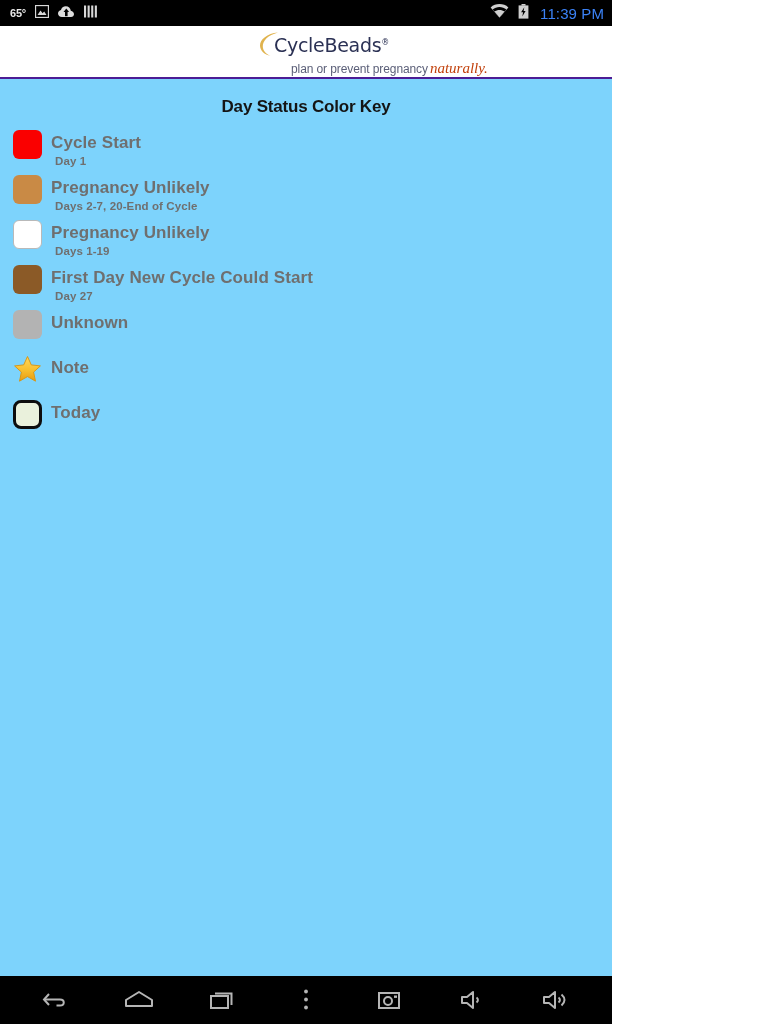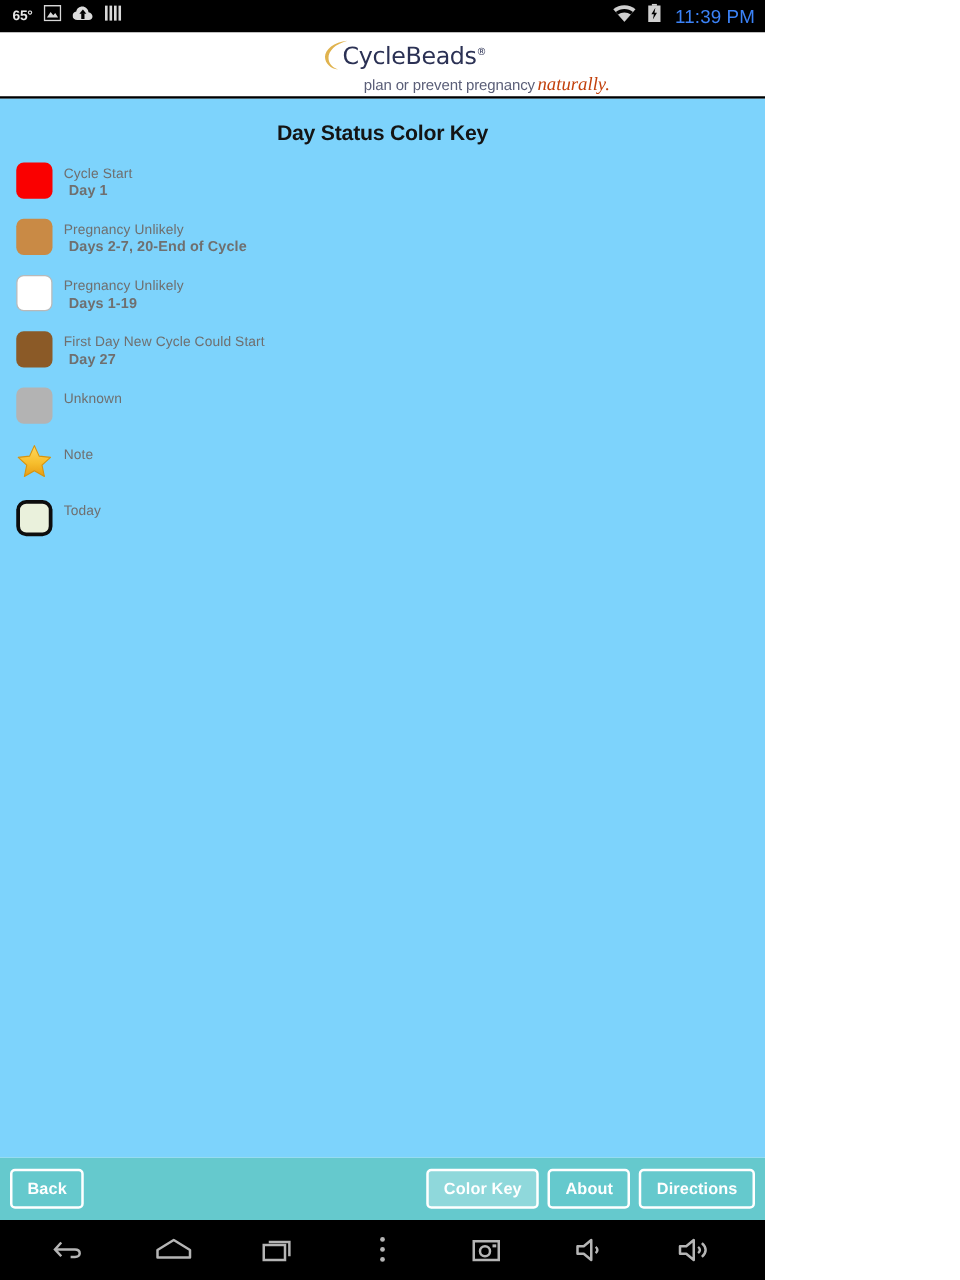--- a/index.html
+++ b/index.html
@@ -48,21 +48,21 @@
     letter-spacing: 0.1px;
     margin-left: 2px;
   }
   .sb-icon { display: block; }
 
   
   .header {
     flex: 0 0 auto;
     height: 53px;
     background: #ffffff;
-    border-bottom: 2px solid #000000;
+    border-bottom: 2px solid #4c1d95;
     position: relative;
   }
   .logo-wrap {
     position: absolute;
     left: 258px;
     top: 3px;
     width: 260px;
     height: 48px;
   }
   .logo-mark {
@@ -149,22 +149,22 @@
     background: transparent;
     border-radius: 0;
     position: relative;
   }
   .legend-text {
     margin-left: 9px;
     padding-top: 4px;
     line-height: 1.22;
   }
   .legend-label {
-    font-size: 11px;
-    font-weight: normal;
+    font-size: 17px;
+    font-weight: bold;
     color: #6f6f6f;
     letter-spacing: 0.1px;
     white-space: nowrap;
   }
   .legend-sub {
     font-size: 11.5px;
     font-weight: bold;
     color: #6f6f6f;
     letter-spacing: 0.1px;
     white-space: nowrap;
@@ -334,29 +334,20 @@
         </div>
         <div class="legend-row">
           <span class="swatch today" style="background: rgb(234, 241, 220);"></span>
           <div class="legend-text">
             <div class="legend-label">Today</div>
           </div>
         </div>
       </div>
   </div>
 
-  <div class="toolbar">
-    <button class="tb-btn">Back</button>
-    <div class="tb-spacer"></div>
-    <div class="tb-right">
-      <button class="tb-btn active">Color Key</button>
-      <button class="tb-btn">About</button>
-      <button class="tb-btn">Directions</button>
-    </div>
-  </div>
 
   <div class="navbar">
     <div class="nav-btn">
       <svg width="30" height="20" viewBox="0 0 30 20">
           <path d="M8 4 L3 9.5 L8 15" fill="none" stroke="#b5b5b5" stroke-width="2"></path>
           <path d="M3.6 9.5 L19 9.5 C24 9.5 24 15.5 19 15.5 L15.5 15.5" fill="none" stroke="#b5b5b5" stroke-width="2"></path>
         </svg>
     </div>
     <div class="nav-btn">
       <svg width="32" height="22" viewBox="0 0 32 22">

